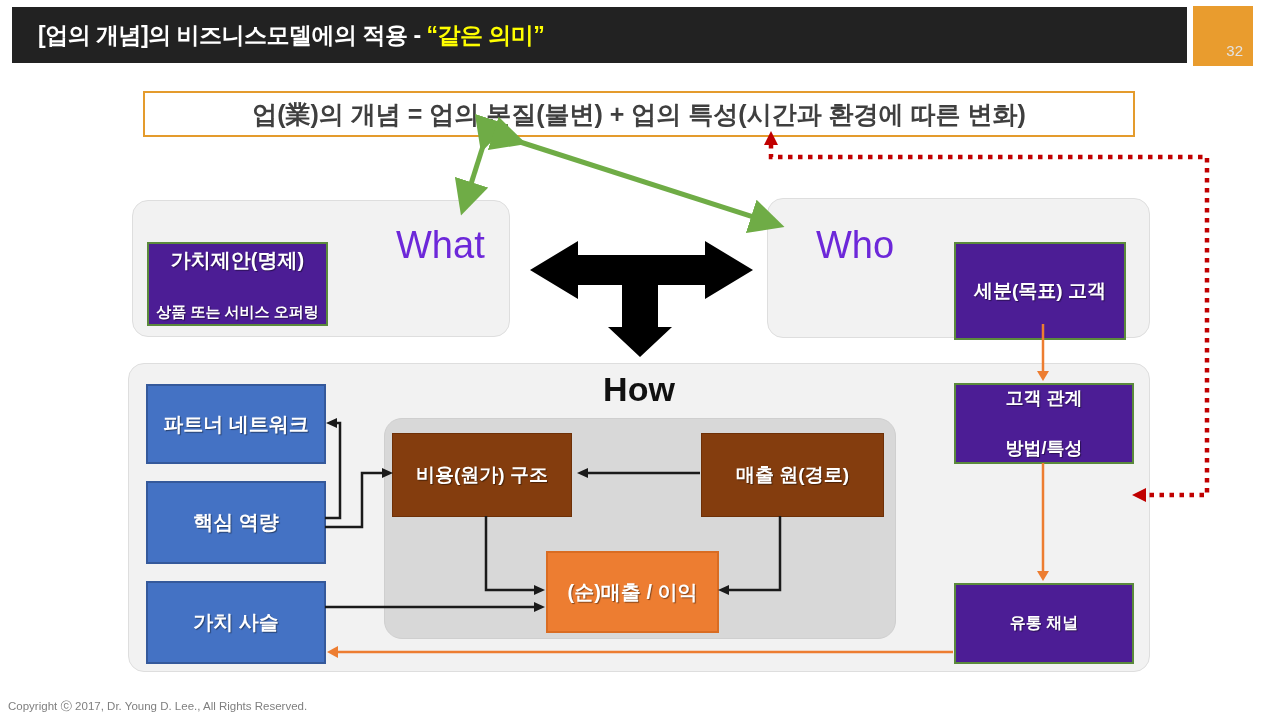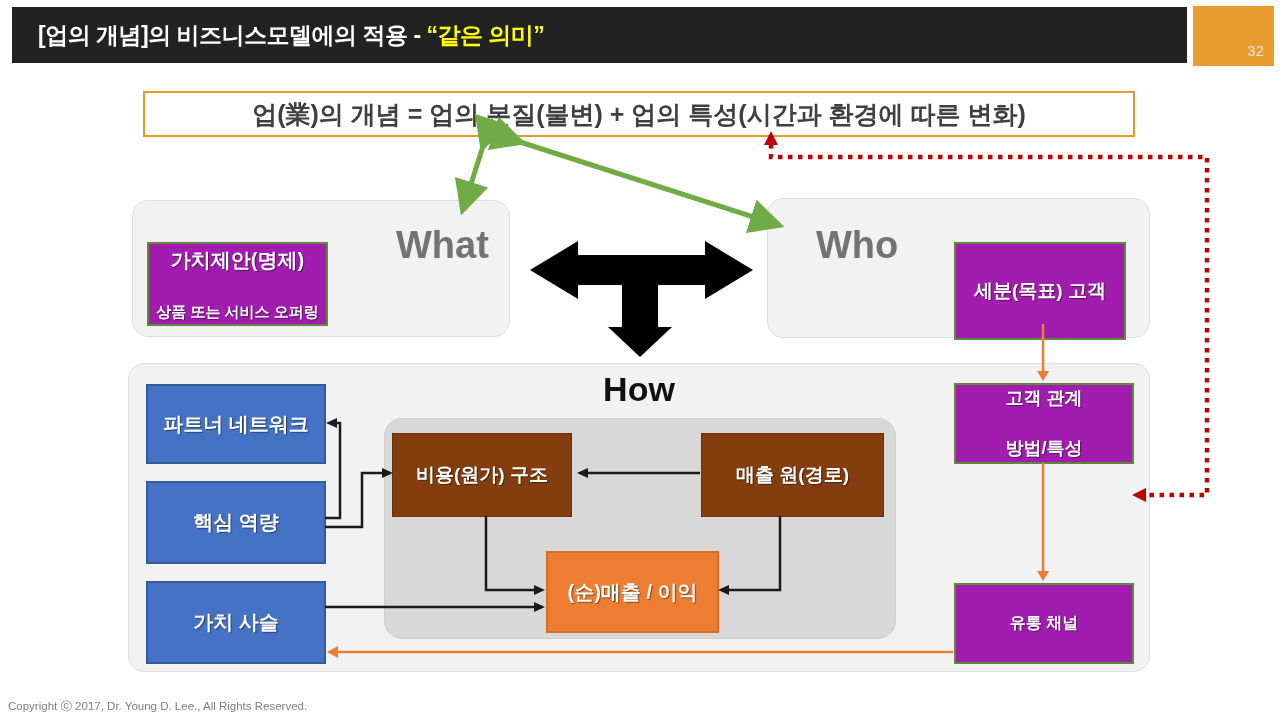--- a/index.html
+++ b/index.html
@@ -4,44 +4,44 @@
 <style>
   html,body{margin:0;padding:0;background:#fff;}
   .slide{position:relative;width:1280px;height:720px;background:#fff;overflow:hidden;
          font-family:"Liberation Sans","DejaVu Sans",sans-serif;}
 
   
   .header-bar{position:absolute;left:12px;top:7px;width:1175px;height:56px;background:#222222;
               display:flex;align-items:center;padding-left:26px;box-sizing:border-box;}
   .header-title{font-size:23px;font-weight:bold;color:#ffffff;letter-spacing:-0.5px;white-space:nowrap;}
   .header-title .accent{color:#ffff00;}
-  .page-box{position:absolute;left:1193px;top:6px;width:81px;height:60px;background:#E99C2E;}
+  .page-box{position:absolute;left:1193px;top:6px;width:60px;height:60px;background:#E99C2E;}
   .page-num{position:absolute;right:10px;bottom:7px;font-size:15px;color:#e3e3e3;}
 
   
   .formula-box{position:absolute;left:143px;top:91px;width:992px;height:46px;border:2px solid #E49B2D;
                background:#fff;display:flex;align-items:center;justify-content:center;box-sizing:border-box;}
   .formula-text{font-size:25px;font-weight:bold;color:#3f3f3f;white-space:nowrap;}
 
   
   .panel{position:absolute;background:#F2F2F2;border:1px solid #DEDEDE;border-radius:16px;box-sizing:border-box;}
   .panel-what{left:132px;top:200px;width:378px;height:137px;}
   .panel-who{left:767px;top:198px;width:383px;height:140px;}
   .panel-how{left:128px;top:363px;width:1022px;height:309px;}
   .inner-gray{position:absolute;left:255px;top:54px;width:512px;height:221px;background:#D8D8D8;
               border:1px solid #CFCFCF;border-radius:18px;box-sizing:border-box;}
 
-  .big-label{position:absolute;font-size:38px;font-weight:bold;color:#737373;line-height:1;}
+  .big-label{position:absolute;font-size:38px;font-weight:normal;color:#6d28d9;line-height:1;}
   .how-label{position:absolute;top:6px;left:0;width:100%;text-align:center;font-size:34px;font-weight:bold;color:#111;}
 
   
   .cbox{position:absolute;display:flex;flex-direction:column;align-items:center;justify-content:center;
         box-sizing:border-box;text-align:center;color:#fff;font-weight:bold;
         text-shadow:1px 1px 1px rgba(0,0,0,0.45);}
-  .green{background:#a21caf;border:2px solid #5B8A3C;gap:27px;}
+  .green{background:#4c1d95;border:2px solid #5B8A3C;gap:27px;}
   .blue{background:#4472C4;border:2px solid #35599B;}
   .brown{background:#843D0E;border:1px solid #6E3007;}
   .orange{background:#ED7D31;border:2px solid #D96C22;}
 
   .gb-what{left:14px;top:41px;width:181px;height:84px;}
   .gb-what .t1{font-size:20px;}
   .gb-what .t2{font-size:15px;margin-top:2px;}
   .gb-who{left:186px;top:43px;width:172px;height:98px;font-size:19px;}
 
   .bb1{left:17px;top:20px;width:180px;height:80px;font-size:20px;}

